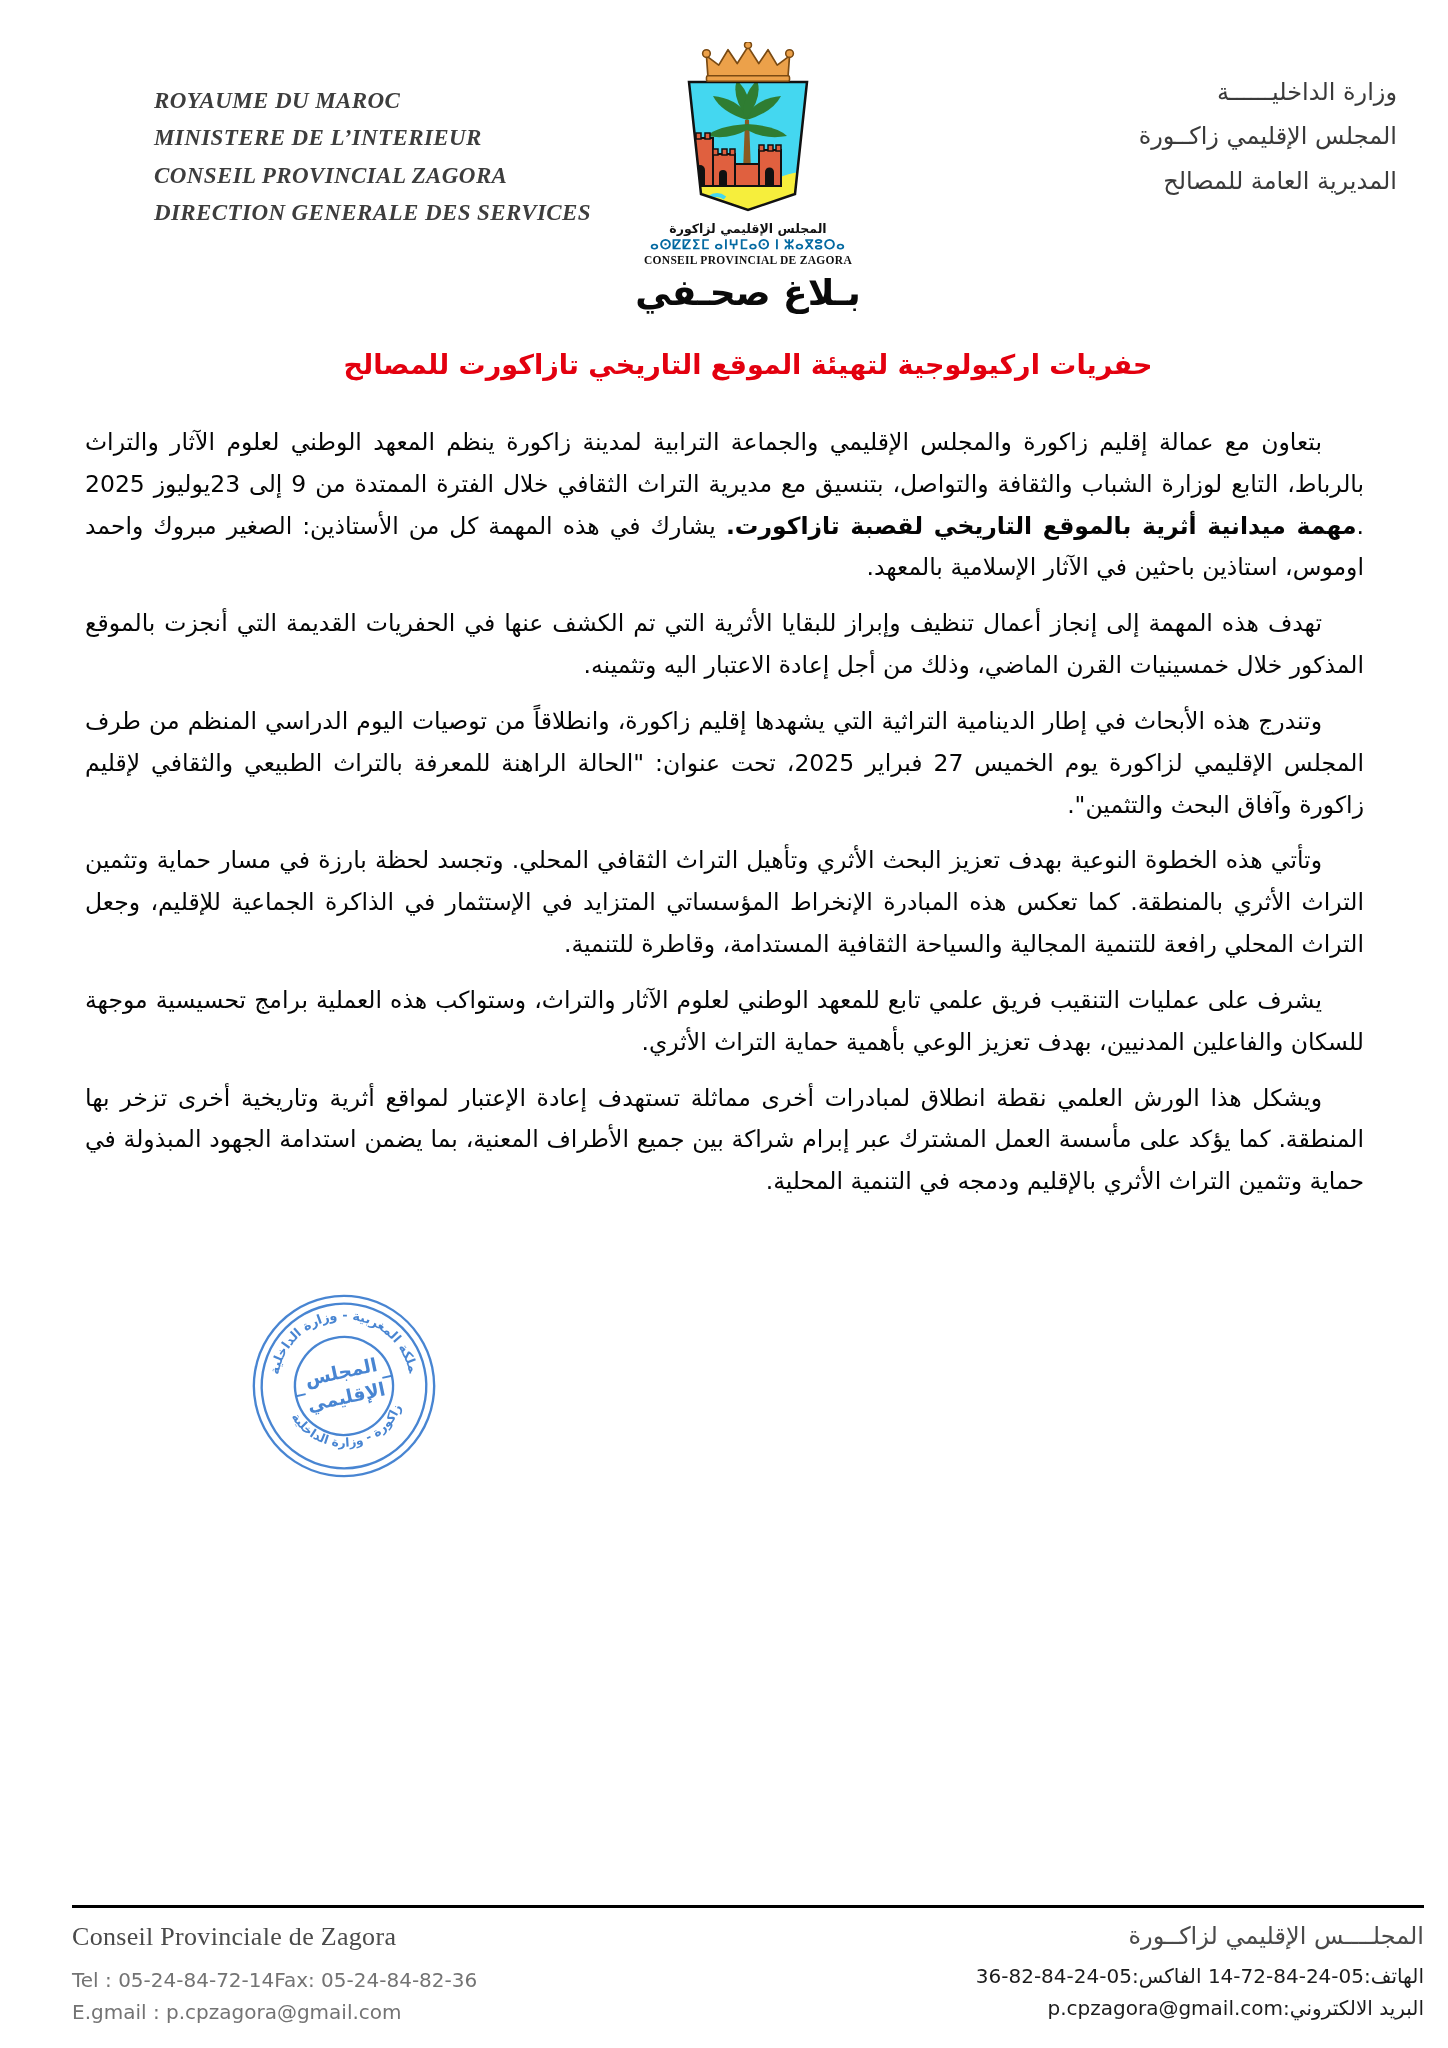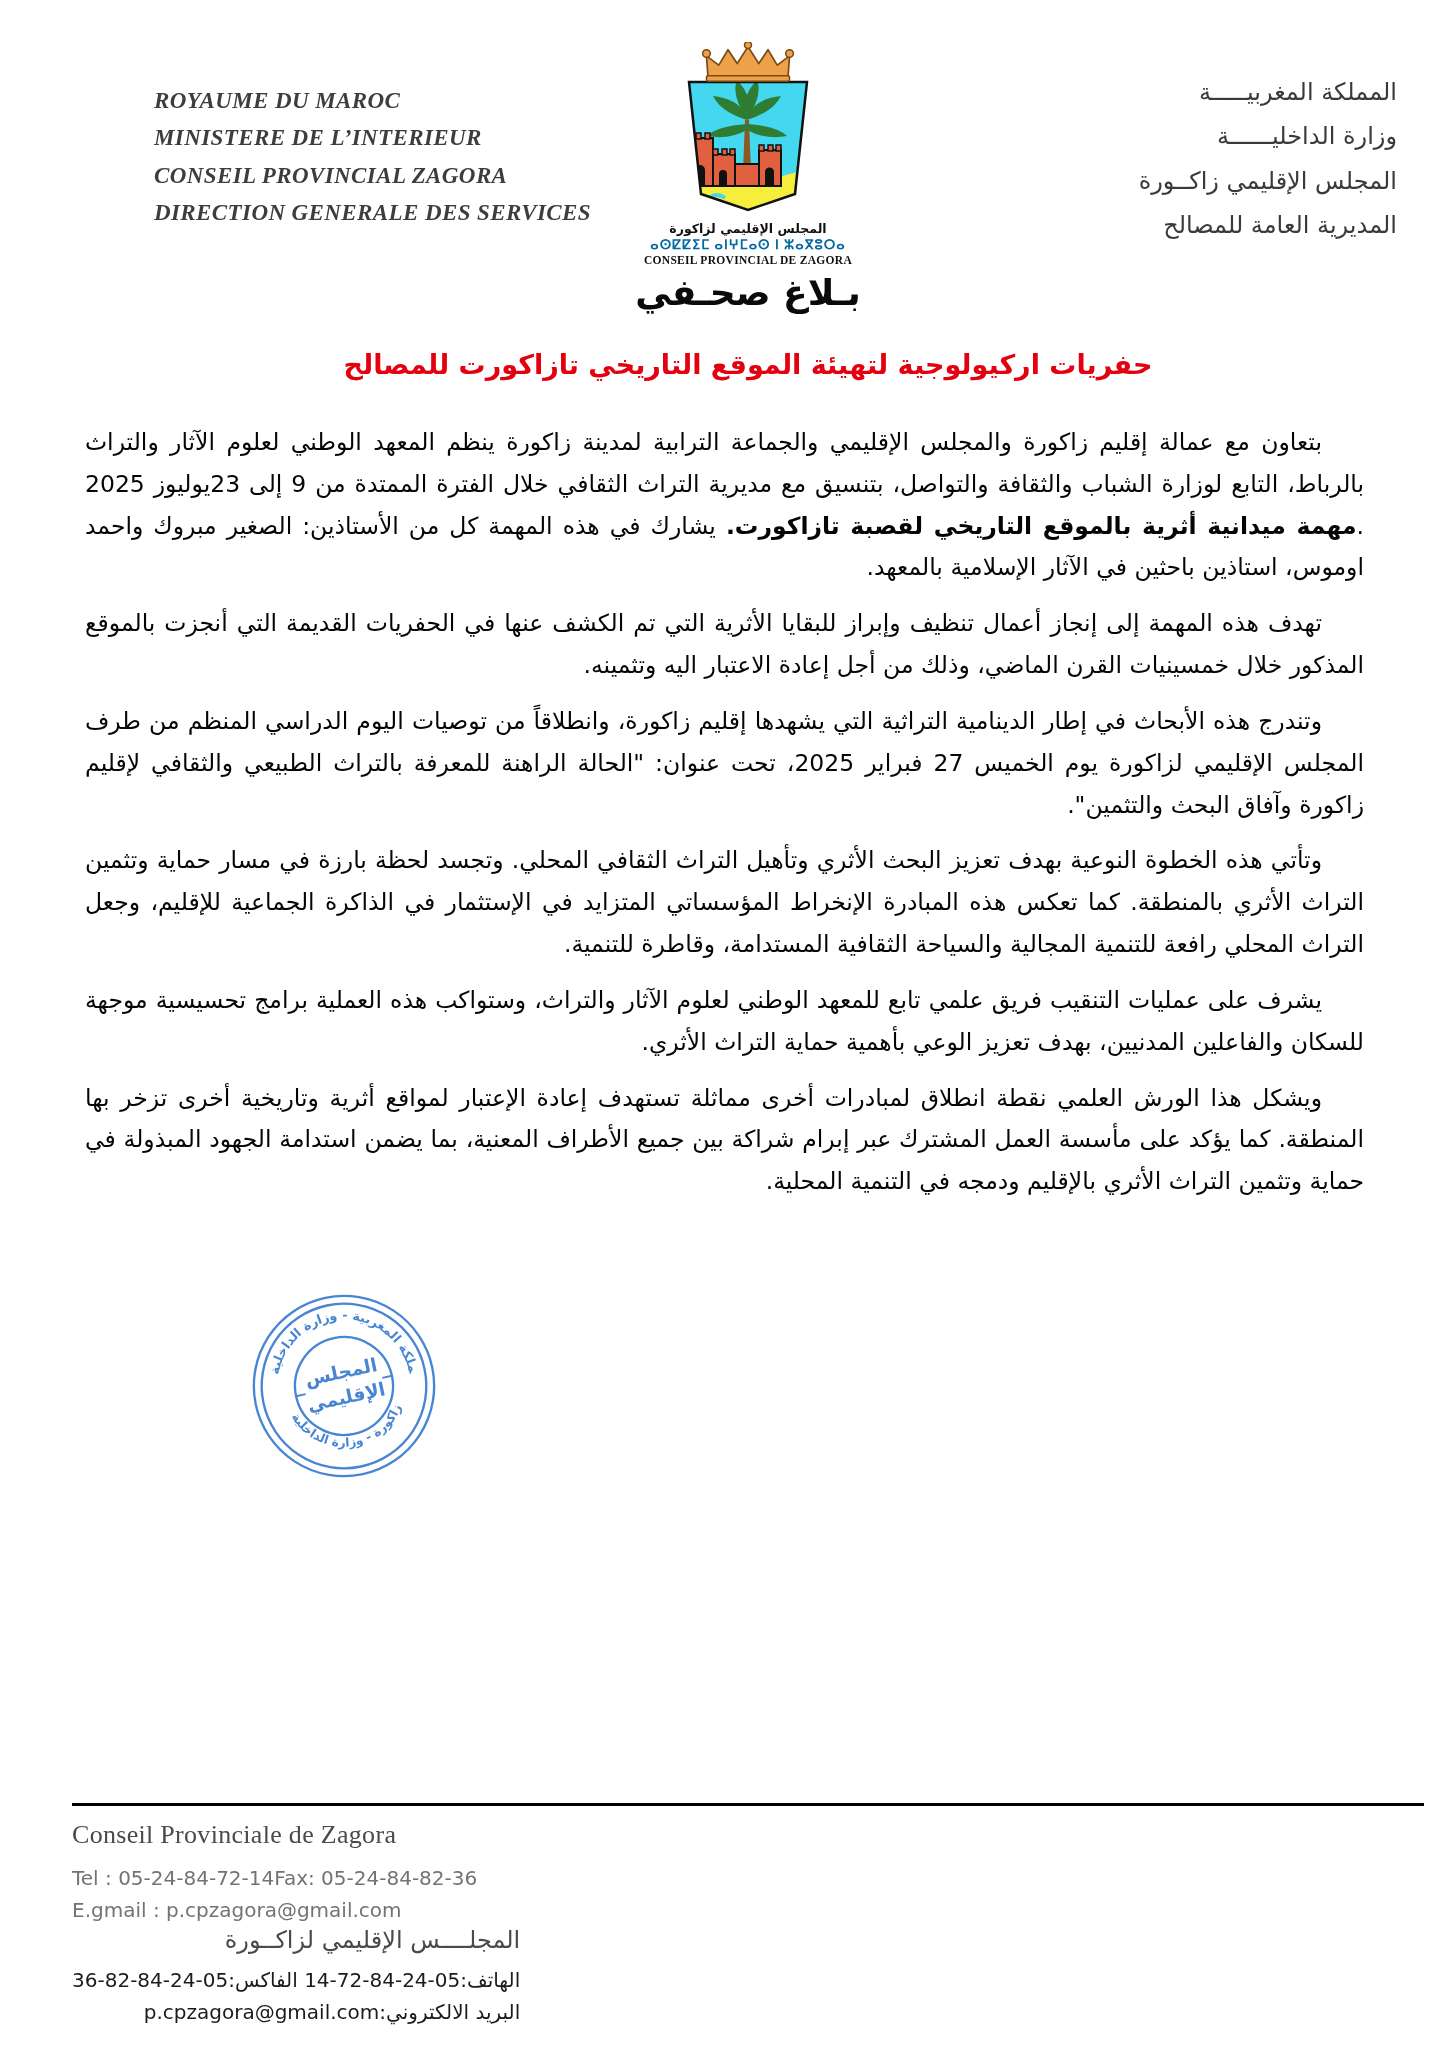--- a/index.html
+++ b/index.html
@@ -184,21 +184,20 @@
   }
   .footer-rule {
     border-top: 3px solid #000;
     width: 100%;
     margin-bottom: 14px;
   }
   .footer-cols {
     display: flex;
     justify-content: space-between;
     align-items: flex-start;
-    flex-direction: column;
   }
   .footer-left {
     text-align: left;
   }
   .footer-left .f-title {
     font-family: "Liberation Serif", serif;
     font-size: 26px;
     color: #4a4a4a;
     margin-bottom: 12px;
     letter-spacing: 0.3px;
@@ -306,21 +305,20 @@
       </div>
 
       <div class="logo-caption">
         <div class="ar">المجلس الإقليمي لزاكورة</div>
         <div class="tif">ⴰⵙⵇⵇⵉⵎ ⴰⵏⵖⵎⴰⵙ ⵏ ⵣⴰⴳⵓⵔⴰ</div>
         <div class="fr">CONSEIL PROVINCIAL DE ZAGORA</div>
       </div>
     </div>
 
     <div class="header-right">
-      <div class="line">المملكة المغربيـــــة</div>
       <div class="line">وزارة الداخليــــــة</div>
       <div class="line">المجلس الإقليمي زاكــورة</div>
       <div class="line">المديرية العامة للمصالح</div>
     </div>
   </div>
 
   <div class="title-main">بـلاغ صحـفي</div>
   <div class="title-sub">حفريات اركيولوجية لتهيئة الموقع التاريخي تازاكورت للمصالح</div>
 
   <div class="body-text" id="body-text">

